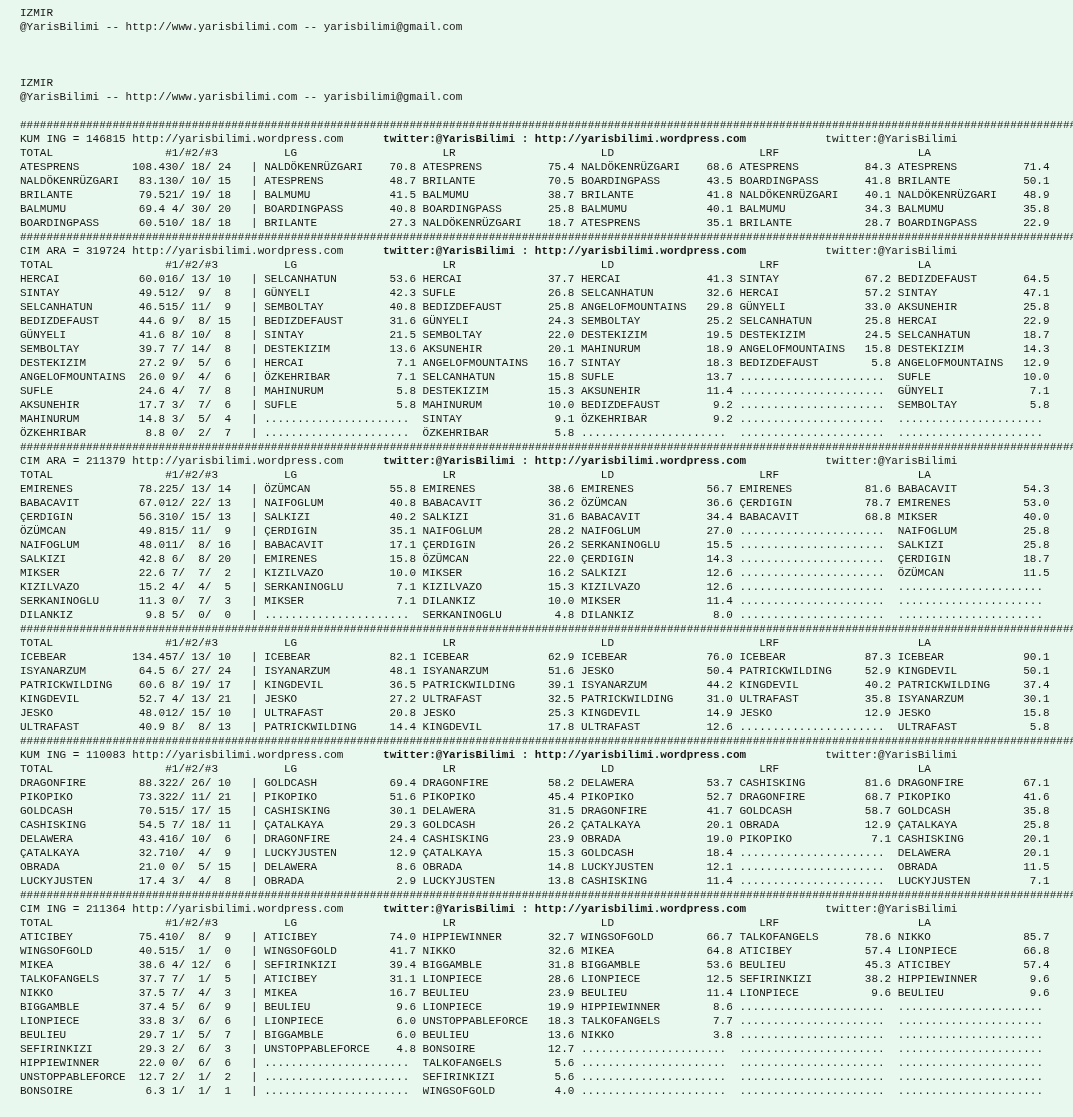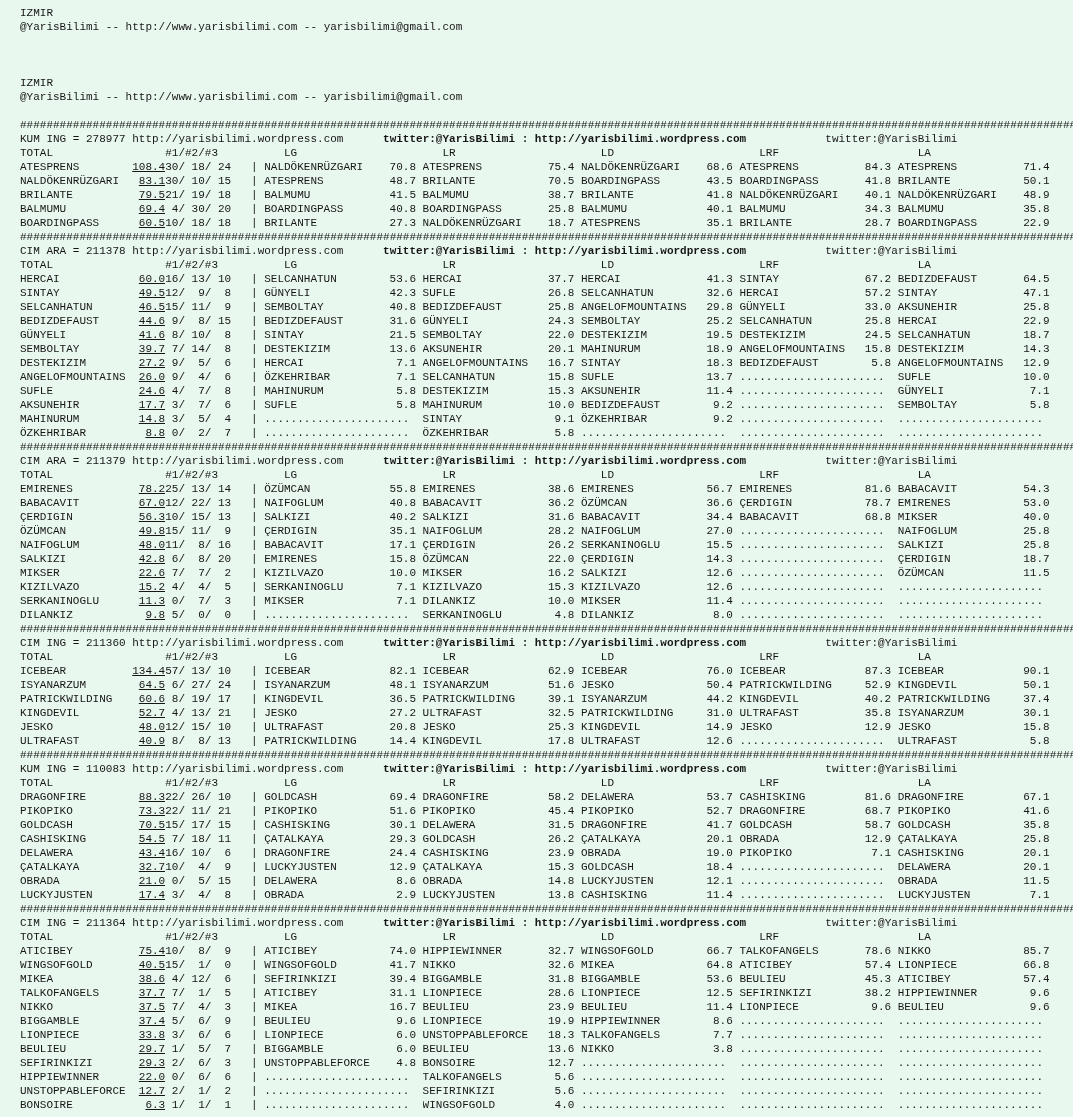--- a/index.html
+++ b/index.html
@@ -14,21 +14,21 @@
     line-height: 14px;
     color: #161616;
     padding: 6px 0 0 20px;
     white-space: nowrap;
   }
   .line { height: 14px; white-space: pre; overflow: hidden; }
   .cell { display: inline-block; vertical-align: top; white-space: pre; overflow: hidden; }
   .t1 { width: 55ch; }
   .t2 { width: 67ch; font-weight: bold; }
   .c-name1 { width: 17ch; }
-  .c-total { width: 5ch; text-align: right; text-decoration: underline; }
+  .c-total { width: 5ch; text-align: right; }
   .c-ranks { width: 12ch; text-align: left; }
   .c-sep   { width: 3ch; text-align: center; }
   .c-pair-h{ width: 24ch; padding-left: 3ch; box-sizing: border-box; }
   .c-pn    { width: 19ch; }
   .c-pv    { width: 4ch; text-align: right; margin-right: 1ch; }
   .c-dots  { width: 23ch; margin-right: 1ch; }
 </style>
 </head>
 <body style="background: rgb(233, 248, 238);">
 
@@ -36,29 +36,29 @@
   <div class="line">IZMIR</div>
   <div class="line">@YarisBilimi -- http://www.yarisbilimi.com -- yarisbilimi@gmail.com</div>
   <div class="line"></div>
   <div class="line"></div>
   <div class="line"></div>
   <div class="line">IZMIR</div>
   <div class="line">@YarisBilimi -- http://www.yarisbilimi.com -- yarisbilimi@gmail.com</div>
   <div class="line"></div>
   <div id="sections">
       <div class="line hash">################################################################################################################################################################</div>
-      <div class="line"><span class="cell t1">KUM ING = 278977 http://yarisbilimi.wordpress.com</span><span class="cell t2">twitter:@YarisBilimi : http://yarisbilimi.wordpress.com</span><span class="cell t3">twitter:@YarisBilimi</span></div>
+      <div class="line"><span class="cell t1">KUM ING = 146815 http://yarisbilimi.wordpress.com</span><span class="cell t2">twitter:@YarisBilimi : http://yarisbilimi.wordpress.com</span><span class="cell t3">twitter:@YarisBilimi</span></div>
       <div class="line"><span class="cell c-name1">TOTAL</span><span class="cell c-total"></span><span class="cell c-ranks">#1/#2/#3</span><span class="cell c-sep"></span><span class="cell c-pair-h">LG</span><span class="cell c-pair-h">LR</span><span class="cell c-pair-h">LD</span><span class="cell c-pair-h">LRF</span><span class="cell c-pair-h">LA</span></div>
       <div class="line"><span class="cell c-name1">ATESPRENS</span><span class="cell c-total">108.4</span><span class="cell c-ranks">30/ 18/ 24</span><span class="cell c-sep">|</span><span class="cell c-pn">NALDÖKENRÜZGARI</span><span class="cell c-pv">70.8</span><span class="cell c-pn">ATESPRENS</span><span class="cell c-pv">75.4</span><span class="cell c-pn">NALDÖKENRÜZGARI</span><span class="cell c-pv">68.6</span><span class="cell c-pn">ATESPRENS</span><span class="cell c-pv">84.3</span><span class="cell c-pn">ATESPRENS</span><span class="cell c-pv">71.4</span></div>
       <div class="line"><span class="cell c-name1">NALDÖKENRÜZGARI</span><span class="cell c-total">83.1</span><span class="cell c-ranks">30/ 10/ 15</span><span class="cell c-sep">|</span><span class="cell c-pn">ATESPRENS</span><span class="cell c-pv">48.7</span><span class="cell c-pn">BRILANTE</span><span class="cell c-pv">70.5</span><span class="cell c-pn">BOARDINGPASS</span><span class="cell c-pv">43.5</span><span class="cell c-pn">BOARDINGPASS</span><span class="cell c-pv">41.8</span><span class="cell c-pn">BRILANTE</span><span class="cell c-pv">50.1</span></div>
       <div class="line"><span class="cell c-name1">BRILANTE</span><span class="cell c-total">79.5</span><span class="cell c-ranks">21/ 19/ 18</span><span class="cell c-sep">|</span><span class="cell c-pn">BALMUMU</span><span class="cell c-pv">41.5</span><span class="cell c-pn">BALMUMU</span><span class="cell c-pv">38.7</span><span class="cell c-pn">BRILANTE</span><span class="cell c-pv">41.8</span><span class="cell c-pn">NALDÖKENRÜZGARI</span><span class="cell c-pv">40.1</span><span class="cell c-pn">NALDÖKENRÜZGARI</span><span class="cell c-pv">48.9</span></div>
       <div class="line"><span class="cell c-name1">BALMUMU</span><span class="cell c-total">69.4</span><span class="cell c-ranks"> 4/ 30/ 20</span><span class="cell c-sep">|</span><span class="cell c-pn">BOARDINGPASS</span><span class="cell c-pv">40.8</span><span class="cell c-pn">BOARDINGPASS</span><span class="cell c-pv">25.8</span><span class="cell c-pn">BALMUMU</span><span class="cell c-pv">40.1</span><span class="cell c-pn">BALMUMU</span><span class="cell c-pv">34.3</span><span class="cell c-pn">BALMUMU</span><span class="cell c-pv">35.8</span></div>
       <div class="line"><span class="cell c-name1">BOARDINGPASS</span><span class="cell c-total">60.5</span><span class="cell c-ranks">10/ 18/ 18</span><span class="cell c-sep">|</span><span class="cell c-pn">BRILANTE</span><span class="cell c-pv">27.3</span><span class="cell c-pn">NALDÖKENRÜZGARI</span><span class="cell c-pv">18.7</span><span class="cell c-pn">ATESPRENS</span><span class="cell c-pv">35.1</span><span class="cell c-pn">BRILANTE</span><span class="cell c-pv">28.7</span><span class="cell c-pn">BOARDINGPASS</span><span class="cell c-pv">22.9</span></div>
       <div class="line hash">################################################################################################################################################################</div>
-      <div class="line"><span class="cell t1">CIM ARA = 211378 http://yarisbilimi.wordpress.com</span><span class="cell t2">twitter:@YarisBilimi : http://yarisbilimi.wordpress.com</span><span class="cell t3">twitter:@YarisBilimi</span></div>
+      <div class="line"><span class="cell t1">CIM ARA = 319724 http://yarisbilimi.wordpress.com</span><span class="cell t2">twitter:@YarisBilimi : http://yarisbilimi.wordpress.com</span><span class="cell t3">twitter:@YarisBilimi</span></div>
       <div class="line"><span class="cell c-name1">TOTAL</span><span class="cell c-total"></span><span class="cell c-ranks">#1/#2/#3</span><span class="cell c-sep"></span><span class="cell c-pair-h">LG</span><span class="cell c-pair-h">LR</span><span class="cell c-pair-h">LD</span><span class="cell c-pair-h">LRF</span><span class="cell c-pair-h">LA</span></div>
       <div class="line"><span class="cell c-name1">HERCAI</span><span class="cell c-total">60.0</span><span class="cell c-ranks">16/ 13/ 10</span><span class="cell c-sep">|</span><span class="cell c-pn">SELCANHATUN</span><span class="cell c-pv">53.6</span><span class="cell c-pn">HERCAI</span><span class="cell c-pv">37.7</span><span class="cell c-pn">HERCAI</span><span class="cell c-pv">41.3</span><span class="cell c-pn">SINTAY</span><span class="cell c-pv">67.2</span><span class="cell c-pn">BEDIZDEFAUST</span><span class="cell c-pv">64.5</span></div>
       <div class="line"><span class="cell c-name1">SINTAY</span><span class="cell c-total">49.5</span><span class="cell c-ranks">12/  9/  8</span><span class="cell c-sep">|</span><span class="cell c-pn">GÜNYELI</span><span class="cell c-pv">42.3</span><span class="cell c-pn">SUFLE</span><span class="cell c-pv">26.8</span><span class="cell c-pn">SELCANHATUN</span><span class="cell c-pv">32.6</span><span class="cell c-pn">HERCAI</span><span class="cell c-pv">57.2</span><span class="cell c-pn">SINTAY</span><span class="cell c-pv">47.1</span></div>
       <div class="line"><span class="cell c-name1">SELCANHATUN</span><span class="cell c-total">46.5</span><span class="cell c-ranks">15/ 11/  9</span><span class="cell c-sep">|</span><span class="cell c-pn">SEMBOLTAY</span><span class="cell c-pv">40.8</span><span class="cell c-pn">BEDIZDEFAUST</span><span class="cell c-pv">25.8</span><span class="cell c-pn">ANGELOFMOUNTAINS</span><span class="cell c-pv">29.8</span><span class="cell c-pn">GÜNYELI</span><span class="cell c-pv">33.0</span><span class="cell c-pn">AKSUNEHIR</span><span class="cell c-pv">25.8</span></div>
       <div class="line"><span class="cell c-name1">BEDIZDEFAUST</span><span class="cell c-total">44.6</span><span class="cell c-ranks"> 9/  8/ 15</span><span class="cell c-sep">|</span><span class="cell c-pn">BEDIZDEFAUST</span><span class="cell c-pv">31.6</span><span class="cell c-pn">GÜNYELI</span><span class="cell c-pv">24.3</span><span class="cell c-pn">SEMBOLTAY</span><span class="cell c-pv">25.2</span><span class="cell c-pn">SELCANHATUN</span><span class="cell c-pv">25.8</span><span class="cell c-pn">HERCAI</span><span class="cell c-pv">22.9</span></div>
       <div class="line"><span class="cell c-name1">GÜNYELI</span><span class="cell c-total">41.6</span><span class="cell c-ranks"> 8/ 10/  8</span><span class="cell c-sep">|</span><span class="cell c-pn">SINTAY</span><span class="cell c-pv">21.5</span><span class="cell c-pn">SEMBOLTAY</span><span class="cell c-pv">22.0</span><span class="cell c-pn">DESTEKIZIM</span><span class="cell c-pv">19.5</span><span class="cell c-pn">DESTEKIZIM</span><span class="cell c-pv">24.5</span><span class="cell c-pn">SELCANHATUN</span><span class="cell c-pv">18.7</span></div>
       <div class="line"><span class="cell c-name1">SEMBOLTAY</span><span class="cell c-total">39.7</span><span class="cell c-ranks"> 7/ 14/  8</span><span class="cell c-sep">|</span><span class="cell c-pn">DESTEKIZIM</span><span class="cell c-pv">13.6</span><span class="cell c-pn">AKSUNEHIR</span><span class="cell c-pv">20.1</span><span class="cell c-pn">MAHINURUM</span><span class="cell c-pv">18.9</span><span class="cell c-pn">ANGELOFMOUNTAINS</span><span class="cell c-pv">15.8</span><span class="cell c-pn">DESTEKIZIM</span><span class="cell c-pv">14.3</span></div>
       <div class="line"><span class="cell c-name1">DESTEKIZIM</span><span class="cell c-total">27.2</span><span class="cell c-ranks"> 9/  5/  6</span><span class="cell c-sep">|</span><span class="cell c-pn">HERCAI</span><span class="cell c-pv">7.1</span><span class="cell c-pn">ANGELOFMOUNTAINS</span><span class="cell c-pv">16.7</span><span class="cell c-pn">SINTAY</span><span class="cell c-pv">18.3</span><span class="cell c-pn">BEDIZDEFAUST</span><span class="cell c-pv">5.8</span><span class="cell c-pn">ANGELOFMOUNTAINS</span><span class="cell c-pv">12.9</span></div>
       <div class="line"><span class="cell c-name1">ANGELOFMOUNTAINS</span><span class="cell c-total">26.0</span><span class="cell c-ranks"> 9/  4/  6</span><span class="cell c-sep">|</span><span class="cell c-pn">ÖZKEHRIBAR</span><span class="cell c-pv">7.1</span><span class="cell c-pn">SELCANHATUN</span><span class="cell c-pv">15.8</span><span class="cell c-pn">SUFLE</span><span class="cell c-pv">13.7</span><span class="cell c-dots">......................</span><span class="cell c-pn">SUFLE</span><span class="cell c-pv">10.0</span></div>
       <div class="line"><span class="cell c-name1">SUFLE</span><span class="cell c-total">24.6</span><span class="cell c-ranks"> 4/  7/  8</span><span class="cell c-sep">|</span><span class="cell c-pn">MAHINURUM</span><span class="cell c-pv">5.8</span><span class="cell c-pn">DESTEKIZIM</span><span class="cell c-pv">15.3</span><span class="cell c-pn">AKSUNEHIR</span><span class="cell c-pv">11.4</span><span class="cell c-dots">......................</span><span class="cell c-pn">GÜNYELI</span><span class="cell c-pv">7.1</span></div>
@@ -72,21 +72,20 @@
       <div class="line"><span class="cell c-name1">BABACAVIT</span><span class="cell c-total">67.0</span><span class="cell c-ranks">12/ 22/ 13</span><span class="cell c-sep">|</span><span class="cell c-pn">NAIFOGLUM</span><span class="cell c-pv">40.8</span><span class="cell c-pn">BABACAVIT</span><span class="cell c-pv">36.2</span><span class="cell c-pn">ÖZÜMCAN</span><span class="cell c-pv">36.6</span><span class="cell c-pn">ÇERDIGIN</span><span class="cell c-pv">78.7</span><span class="cell c-pn">EMIRENES</span><span class="cell c-pv">53.0</span></div>
       <div class="line"><span class="cell c-name1">ÇERDIGIN</span><span class="cell c-total">56.3</span><span class="cell c-ranks">10/ 15/ 13</span><span class="cell c-sep">|</span><span class="cell c-pn">SALKIZI</span><span class="cell c-pv">40.2</span><span class="cell c-pn">SALKIZI</span><span class="cell c-pv">31.6</span><span class="cell c-pn">BABACAVIT</span><span class="cell c-pv">34.4</span><span class="cell c-pn">BABACAVIT</span><span class="cell c-pv">68.8</span><span class="cell c-pn">MIKSER</span><span class="cell c-pv">40.0</span></div>
       <div class="line"><span class="cell c-name1">ÖZÜMCAN</span><span class="cell c-total">49.8</span><span class="cell c-ranks">15/ 11/  9</span><span class="cell c-sep">|</span><span class="cell c-pn">ÇERDIGIN</span><span class="cell c-pv">35.1</span><span class="cell c-pn">NAIFOGLUM</span><span class="cell c-pv">28.2</span><span class="cell c-pn">NAIFOGLUM</span><span class="cell c-pv">27.0</span><span class="cell c-dots">......................</span><span class="cell c-pn">NAIFOGLUM</span><span class="cell c-pv">25.8</span></div>
       <div class="line"><span class="cell c-name1">NAIFOGLUM</span><span class="cell c-total">48.0</span><span class="cell c-ranks">11/  8/ 16</span><span class="cell c-sep">|</span><span class="cell c-pn">BABACAVIT</span><span class="cell c-pv">17.1</span><span class="cell c-pn">ÇERDIGIN</span><span class="cell c-pv">26.2</span><span class="cell c-pn">SERKANINOGLU</span><span class="cell c-pv">15.5</span><span class="cell c-dots">......................</span><span class="cell c-pn">SALKIZI</span><span class="cell c-pv">25.8</span></div>
       <div class="line"><span class="cell c-name1">SALKIZI</span><span class="cell c-total">42.8</span><span class="cell c-ranks"> 6/  8/ 20</span><span class="cell c-sep">|</span><span class="cell c-pn">EMIRENES</span><span class="cell c-pv">15.8</span><span class="cell c-pn">ÖZÜMCAN</span><span class="cell c-pv">22.0</span><span class="cell c-pn">ÇERDIGIN</span><span class="cell c-pv">14.3</span><span class="cell c-dots">......................</span><span class="cell c-pn">ÇERDIGIN</span><span class="cell c-pv">18.7</span></div>
       <div class="line"><span class="cell c-name1">MIKSER</span><span class="cell c-total">22.6</span><span class="cell c-ranks"> 7/  7/  2</span><span class="cell c-sep">|</span><span class="cell c-pn">KIZILVAZO</span><span class="cell c-pv">10.0</span><span class="cell c-pn">MIKSER</span><span class="cell c-pv">16.2</span><span class="cell c-pn">SALKIZI</span><span class="cell c-pv">12.6</span><span class="cell c-dots">......................</span><span class="cell c-pn">ÖZÜMCAN</span><span class="cell c-pv">11.5</span></div>
       <div class="line"><span class="cell c-name1">KIZILVAZO</span><span class="cell c-total">15.2</span><span class="cell c-ranks"> 4/  4/  5</span><span class="cell c-sep">|</span><span class="cell c-pn">SERKANINOGLU</span><span class="cell c-pv">7.1</span><span class="cell c-pn">KIZILVAZO</span><span class="cell c-pv">15.3</span><span class="cell c-pn">KIZILVAZO</span><span class="cell c-pv">12.6</span><span class="cell c-dots">......................</span><span class="cell c-dots">......................</span></div>
       <div class="line"><span class="cell c-name1">SERKANINOGLU</span><span class="cell c-total">11.3</span><span class="cell c-ranks"> 0/  7/  3</span><span class="cell c-sep">|</span><span class="cell c-pn">MIKSER</span><span class="cell c-pv">7.1</span><span class="cell c-pn">DILANKIZ</span><span class="cell c-pv">10.0</span><span class="cell c-pn">MIKSER</span><span class="cell c-pv">11.4</span><span class="cell c-dots">......................</span><span class="cell c-dots">......................</span></div>
       <div class="line"><span class="cell c-name1">DILANKIZ</span><span class="cell c-total">9.8</span><span class="cell c-ranks"> 5/  0/  0</span><span class="cell c-sep">|</span><span class="cell c-dots">......................</span><span class="cell c-pn">SERKANINOGLU</span><span class="cell c-pv">4.8</span><span class="cell c-pn">DILANKIZ</span><span class="cell c-pv">8.0</span><span class="cell c-dots">......................</span><span class="cell c-dots">......................</span></div>
       <div class="line hash">################################################################################################################################################################</div>
-      <div class="line"><span class="cell t1">CIM ING = 211360 http://yarisbilimi.wordpress.com</span><span class="cell t2">twitter:@YarisBilimi : http://yarisbilimi.wordpress.com</span><span class="cell t3">twitter:@YarisBilimi</span></div>
       <div class="line"><span class="cell c-name1">TOTAL</span><span class="cell c-total"></span><span class="cell c-ranks">#1/#2/#3</span><span class="cell c-sep"></span><span class="cell c-pair-h">LG</span><span class="cell c-pair-h">LR</span><span class="cell c-pair-h">LD</span><span class="cell c-pair-h">LRF</span><span class="cell c-pair-h">LA</span></div>
       <div class="line"><span class="cell c-name1">ICEBEAR</span><span class="cell c-total">134.4</span><span class="cell c-ranks">57/ 13/ 10</span><span class="cell c-sep">|</span><span class="cell c-pn">ICEBEAR</span><span class="cell c-pv">82.1</span><span class="cell c-pn">ICEBEAR</span><span class="cell c-pv">62.9</span><span class="cell c-pn">ICEBEAR</span><span class="cell c-pv">76.0</span><span class="cell c-pn">ICEBEAR</span><span class="cell c-pv">87.3</span><span class="cell c-pn">ICEBEAR</span><span class="cell c-pv">90.1</span></div>
       <div class="line"><span class="cell c-name1">ISYANARZUM</span><span class="cell c-total">64.5</span><span class="cell c-ranks"> 6/ 27/ 24</span><span class="cell c-sep">|</span><span class="cell c-pn">ISYANARZUM</span><span class="cell c-pv">48.1</span><span class="cell c-pn">ISYANARZUM</span><span class="cell c-pv">51.6</span><span class="cell c-pn">JESKO</span><span class="cell c-pv">50.4</span><span class="cell c-pn">PATRICKWILDING</span><span class="cell c-pv">52.9</span><span class="cell c-pn">KINGDEVIL</span><span class="cell c-pv">50.1</span></div>
       <div class="line"><span class="cell c-name1">PATRICKWILDING</span><span class="cell c-total">60.6</span><span class="cell c-ranks"> 8/ 19/ 17</span><span class="cell c-sep">|</span><span class="cell c-pn">KINGDEVIL</span><span class="cell c-pv">36.5</span><span class="cell c-pn">PATRICKWILDING</span><span class="cell c-pv">39.1</span><span class="cell c-pn">ISYANARZUM</span><span class="cell c-pv">44.2</span><span class="cell c-pn">KINGDEVIL</span><span class="cell c-pv">40.2</span><span class="cell c-pn">PATRICKWILDING</span><span class="cell c-pv">37.4</span></div>
       <div class="line"><span class="cell c-name1">KINGDEVIL</span><span class="cell c-total">52.7</span><span class="cell c-ranks"> 4/ 13/ 21</span><span class="cell c-sep">|</span><span class="cell c-pn">JESKO</span><span class="cell c-pv">27.2</span><span class="cell c-pn">ULTRAFAST</span><span class="cell c-pv">32.5</span><span class="cell c-pn">PATRICKWILDING</span><span class="cell c-pv">31.0</span><span class="cell c-pn">ULTRAFAST</span><span class="cell c-pv">35.8</span><span class="cell c-pn">ISYANARZUM</span><span class="cell c-pv">30.1</span></div>
       <div class="line"><span class="cell c-name1">JESKO</span><span class="cell c-total">48.0</span><span class="cell c-ranks">12/ 15/ 10</span><span class="cell c-sep">|</span><span class="cell c-pn">ULTRAFAST</span><span class="cell c-pv">20.8</span><span class="cell c-pn">JESKO</span><span class="cell c-pv">25.3</span><span class="cell c-pn">KINGDEVIL</span><span class="cell c-pv">14.9</span><span class="cell c-pn">JESKO</span><span class="cell c-pv">12.9</span><span class="cell c-pn">JESKO</span><span class="cell c-pv">15.8</span></div>
       <div class="line"><span class="cell c-name1">ULTRAFAST</span><span class="cell c-total">40.9</span><span class="cell c-ranks"> 8/  8/ 13</span><span class="cell c-sep">|</span><span class="cell c-pn">PATRICKWILDING</span><span class="cell c-pv">14.4</span><span class="cell c-pn">KINGDEVIL</span><span class="cell c-pv">17.8</span><span class="cell c-pn">ULTRAFAST</span><span class="cell c-pv">12.6</span><span class="cell c-dots">......................</span><span class="cell c-pn">ULTRAFAST</span><span class="cell c-pv">5.8</span></div>
       <div class="line hash">################################################################################################################################################################</div>
       <div class="line"><span class="cell t1">KUM ING = 110083 http://yarisbilimi.wordpress.com</span><span class="cell t2">twitter:@YarisBilimi : http://yarisbilimi.wordpress.com</span><span class="cell t3">twitter:@YarisBilimi</span></div>
       <div class="line"><span class="cell c-name1">TOTAL</span><span class="cell c-total"></span><span class="cell c-ranks">#1/#2/#3</span><span class="cell c-sep"></span><span class="cell c-pair-h">LG</span><span class="cell c-pair-h">LR</span><span class="cell c-pair-h">LD</span><span class="cell c-pair-h">LRF</span><span class="cell c-pair-h">LA</span></div>

